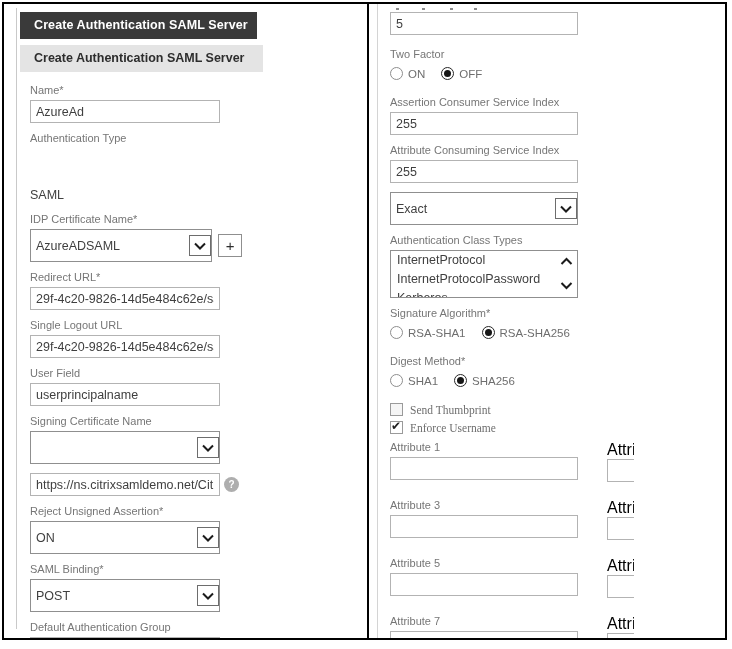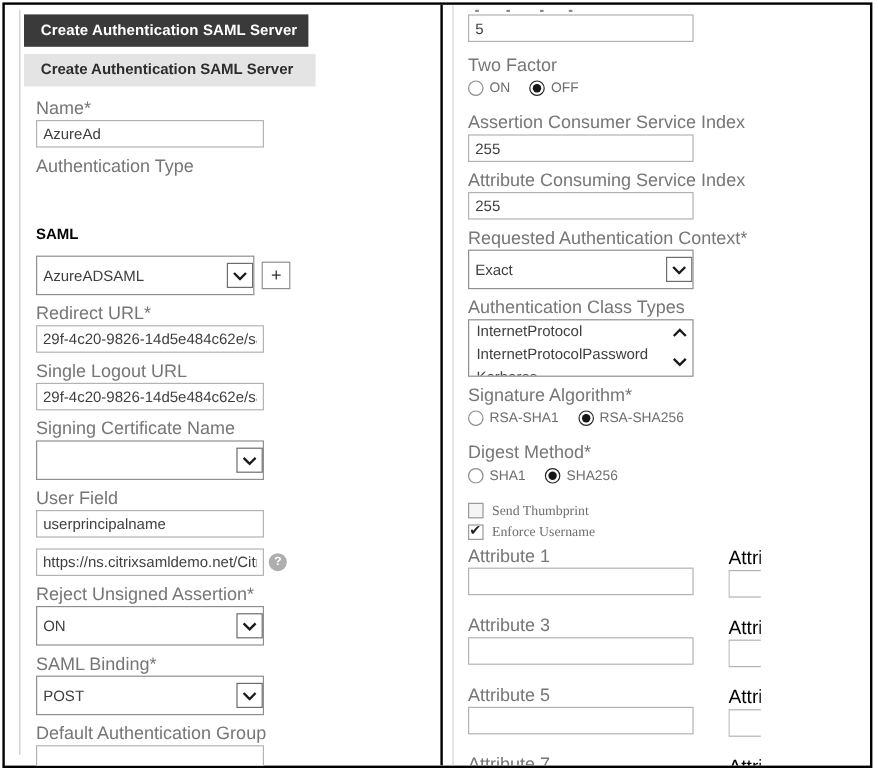--- a/index.html
+++ b/index.html
@@ -27,21 +27,21 @@
     letter-spacing:.1px;
   }
   .subtitlebar{
     margin-top:6px;width:229px;height:27px;background:#e4e4e4;color:#2d2d2d;
     font-size:12.5px;font-weight:bold;line-height:27px;padding-left:14px;
   }
   .fields{margin-left:10px;margin-top:12px;width:212px;}
 
   .fg{margin-bottom:9px;}
   .fg .lbl{
-    display:block;font-size:15px;color:#767676;line-height:13px;margin-bottom:3px;
+    display:block;font-size:11px;color:#767676;line-height:13px;margin-bottom:3px;
     white-space:nowrap;
   }
   .tb, .dd, .lb{
     box-sizing:border-box;background:#fff;border:1px solid #b3b3b3;
     font-family:"Liberation Sans", sans-serif;font-size:12.5px;color:#3f3f3f;
   }
   .tb{width:190px;height:23px;padding:0 5px;display:block;}
   input.tb{outline:none;}
   .dd{
     width:190px;height:33px;display:flex;align-items:center;
@@ -104,21 +104,21 @@
     position:absolute;left:217px;top:0;width:27px;height:42px;overflow:hidden;
   }
   .attr-clip .lbl{margin-bottom:3px;}
   .attr-clip .tb{width:90px;}
   
   .top-remnant{height:3px;overflow:hidden;position:relative;margin-bottom:1px;}
   .top-remnant::before{
     content:"";position:absolute;left:6px;top:0;width:3px;height:2px;background:#8a8a8a;
     box-shadow:26px 0 #8a8a8a, 54px 0 #8a8a8a, 78px 0 #8a8a8a;
   }
-  .bold-val{font-size:12.5px;font-weight:bold;color:#000000;line-height:15px;margin-top:43px;}
+  .bold-val{font-size:12.5px;font-weight:normal;color:#404040;line-height:15px;margin-top:43px;}
 </style>
 </head>
 <body>
 
 <div class="frame">
   <div class="vline-left"></div>
   <div class="divider"></div>
   <div class="vline-right"></div>
 
   <div class="panel-left">
@@ -130,20 +130,21 @@
         <span class="lbl">Name*</span>
         <input class="tb" readonly="" value="AzureAd" style="">
       </div>
 
       <div class="fg" style="margin-bottom:10px;">
         <span class="lbl">Authentication Type</span>
         <div class="bold-val">SAML</div>
       </div>
 
       <div class="fg">
+        <span class="lbl">IDP Certificate Name*</span>
         <div class="row">
           <div class="dd">
             <span class="dd-text">AzureADSAML</span>
             <span class="chev">
               <svg width="12" height="8" viewBox="0 0 12 8">
                   <polyline points="1,1.5 6,6.5 11,1.5" fill="none" stroke="#1b1b1b" stroke-width="2"></polyline>
                 </svg>
             </span>
           </div>
           <button class="plus-btn">+</button>
@@ -154,34 +155,34 @@
         <span class="lbl">Redirect URL*</span>
         <input class="tb" readonly="" value="29f-4c20-9826-14d5e484c62e/saml2" style="">
       </div>
 
       <div class="fg">
         <span class="lbl">Single Logout URL</span>
         <input class="tb" readonly="" value="29f-4c20-9826-14d5e484c62e/saml2" style="">
       </div>
 
       <div class="fg">
+        <span class="lbl">User Field</span>
+        <input class="tb" readonly="" value="userprincipalname" style="">
+      </div>
+
+      <div class="fg">
         <span class="lbl">Signing Certificate Name</span>
         <div class="dd">
           <span class="dd-text"></span>
           <span class="chev">
             <svg width="12" height="8" viewBox="0 0 12 8">
                 <polyline points="1,1.5 6,6.5 11,1.5" fill="none" stroke="#1b1b1b" stroke-width="2"></polyline>
               </svg>
           </span>
         </div>
-      </div>
-
-      <div class="fg">
-        <span class="lbl">User Field</span>
-        <input class="tb" readonly="" value="userprincipalname" style="">
       </div>
 
       <div class="fg">
         <div class="row">
           <input class="tb" readonly="" value="https://ns.citrixsamldemo.net/Citrix/S" style="">
           <span class="help">?</span>
         </div>
       </div>
 
       <div class="fg">
@@ -241,21 +242,20 @@
       <span class="lbl">Assertion Consumer Service Index</span>
       <input class="tb" style="width: 188px;" readonly="" value="255">
     </div>
 
     <div class="fg">
       <span class="lbl">Attribute Consuming Service Index</span>
       <input class="tb" style="width: 188px;" readonly="" value="255">
     </div>
 
     <div class="fg">
-      <span class="lbl">Requested Authentication Context*</span>
       <div class="dd" style="width:188px;">
         <span class="dd-text">Exact</span>
         <span class="chev">
           <svg width="12" height="8" viewBox="0 0 12 8">
               <polyline points="1,1.5 6,6.5 11,1.5" fill="none" stroke="#1b1b1b" stroke-width="2"></polyline>
             </svg>
         </span>
       </div>
     </div>
 

